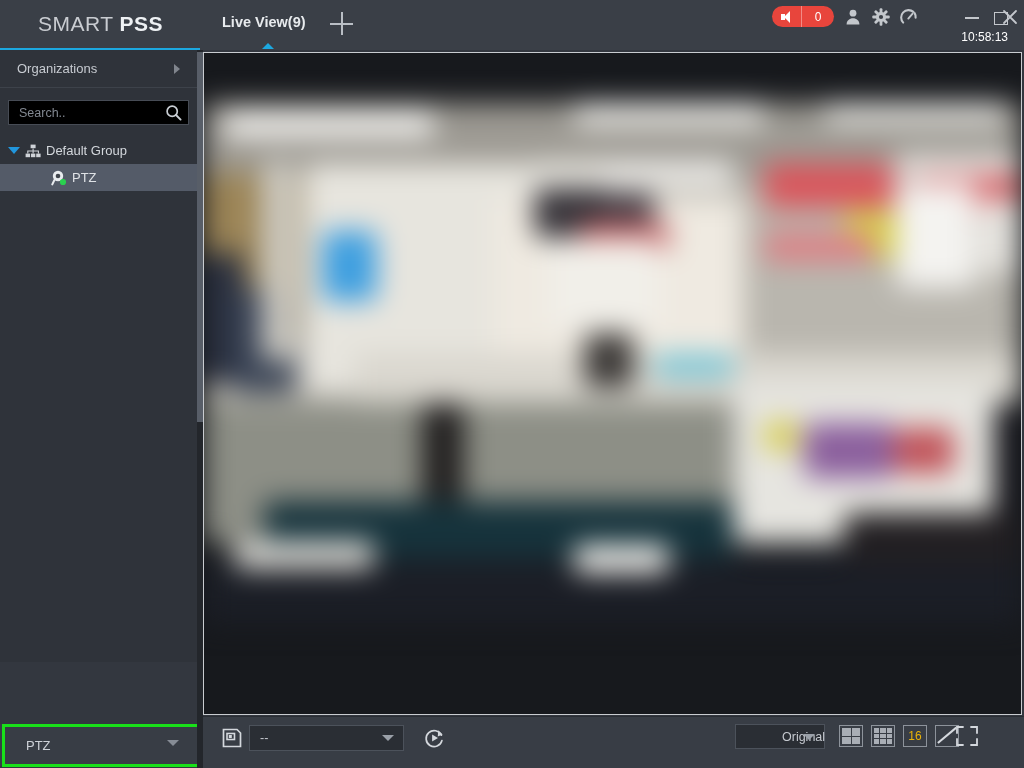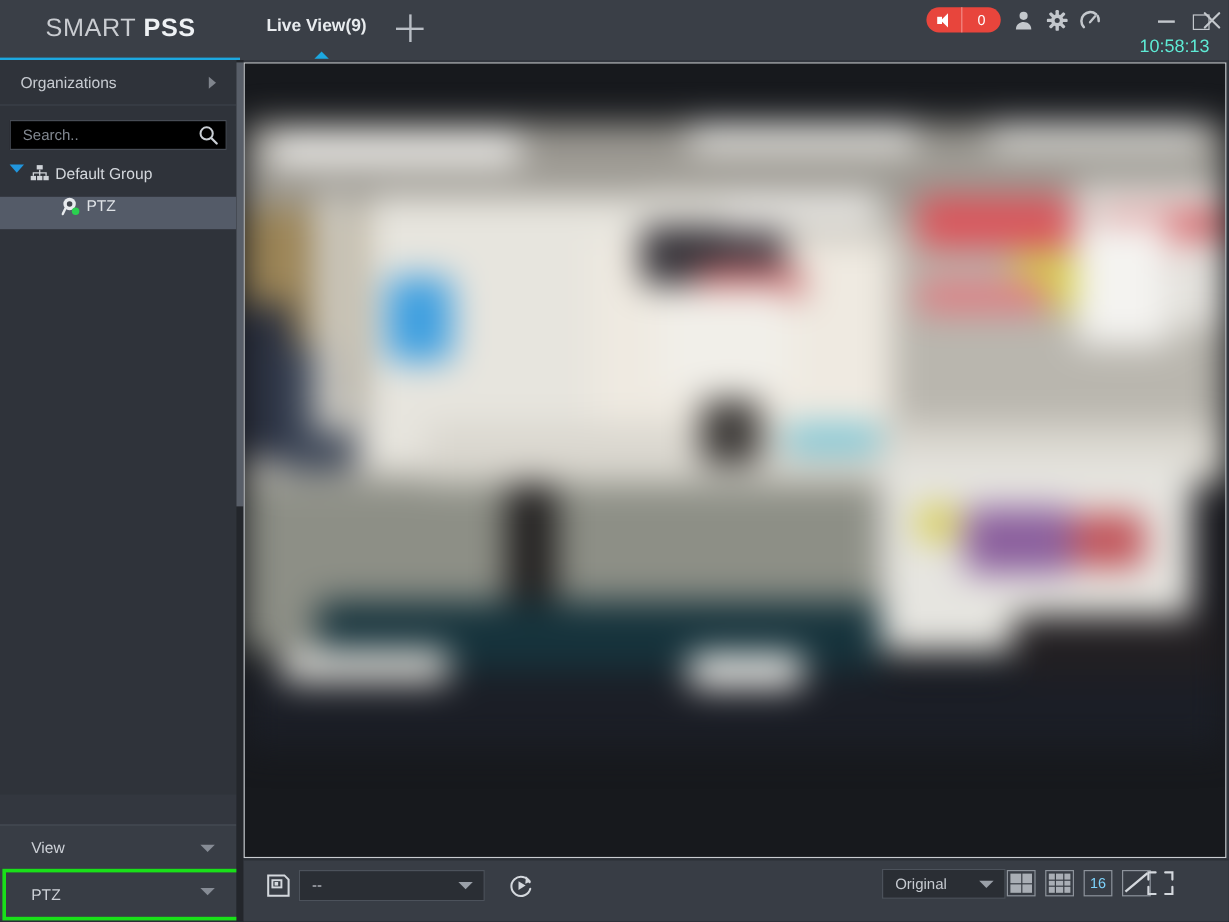--- a/index.html
+++ b/index.html
@@ -110,21 +110,21 @@
   }
   .win-max::before {
     content: ""; position: absolute; left: 4px; top: 4px;
     width: 12px; height: 11px;
     border: 1.6px solid #c3c7cc;
   }
   .win-close svg { display: block; }
 
   .clock {
     position: absolute; right: 16px; top: 30px;
-    font-size: 15px; color: #5eead4;
+    font-size: 12px; color: #ffffff;
   }
 
   
   .sidebar {
     position: absolute; left: 0; top: 50px;
     width: 197px; height: 612px;
     background: #2f333a;
   }
   .org-header {
     position: relative;
@@ -158,21 +158,21 @@
   }
   .search-input::placeholder { color: #828891; }
   .search-icon {
     position: absolute; right: 6px; top: 3px;
     width: 17px; height: 17px; cursor: pointer;
   }
 
   .tree { position: absolute; left: 0; top: 87px; width: 197px; }
   .tree-node {
     position: relative; height: 27px;
-    display: flex; 
+    display: flex; align-items: center;
     cursor: pointer;
   }
   .tree-node.selected { background: #545b68; }
   .tri {
     margin-left: 8px;
     width: 0; height: 0;
     border-left: 6px solid transparent;
     border-right: 6px solid transparent;
     border-top: 7px solid #2196dd;
   }
@@ -262,35 +262,35 @@
   }
   .sel .sel-text { margin-left: 10px; font-size: 12.5px; color: #c6cad0; }
   .sel .sel-caret {
     position: absolute; right: 9px; top: 50%; margin-top: -3px;
     width: 0; height: 0;
     border-left: 6px solid transparent;
     border-right: 6px solid transparent;
     border-top: 6px solid #9aa0a8;
   }
   #sel-stream { left: 46px; top: 8px; width: 155px; height: 26px; }
-  #sel-ratio  { left: 532px; top: 7px; width: 103px; height: 25px; }
+  #sel-ratio  { left: 532px; top: 7px; width: 90px; height: 25px; padding-left: 36px; }
 
   .layout-btn {
     position: absolute; top: 8px;
     width: 24px; height: 22px;
     border: 1px solid #8d939b;
     cursor: pointer;
   }
   .gridcell {
     position: absolute; background: #a9aeb5;
   }
   .lbl16 {
     display: flex; align-items: center; justify-content: center;
     width: 100%; height: 100%;
-    font-size: 12px; color: #7dd3fc;
+    font-size: 12px; color: #eab308;
   }
   .diag {
     position: absolute; left: 2px; top: 16px;
     width: 24px; height: 2.4px;
     background: #d5d9de;
     transform: rotate(-40deg);
     transform-origin: left center;
   }
   .fullscreen-btn {
     position: absolute; left: 752px; top: 8px;
@@ -394,24 +394,20 @@
             <circle cx="7" cy="6" r="5.2" fill="#e8ebee"></circle>
             <circle cx="7" cy="6" r="2.3" fill="#3f444c"></circle>
             <path d="M3.4 10 L1.3 14.4" stroke="#e8ebee" stroke-width="2" stroke-linecap="round"></path>
             <circle cx="12" cy="12" r="3.1" fill="#2ad14f"></circle>
           </svg>
         </div>
         <div class="cam-label">PTZ</div>
       </div>
     </div>
 
-    <div class="panel-btn" id="panel-view">
-      <div class="plabel">View</div>
-      <div class="pcaret"></div>
-    </div>
 
     <div class="panel-btn" id="panel-ptz">
       <div class="plabel">PTZ</div>
       <div class="pcaret"></div>
     </div>
   </div>
 
   <div class="ptz-highlight"></div>
 
   <div class="splitter"></div>

